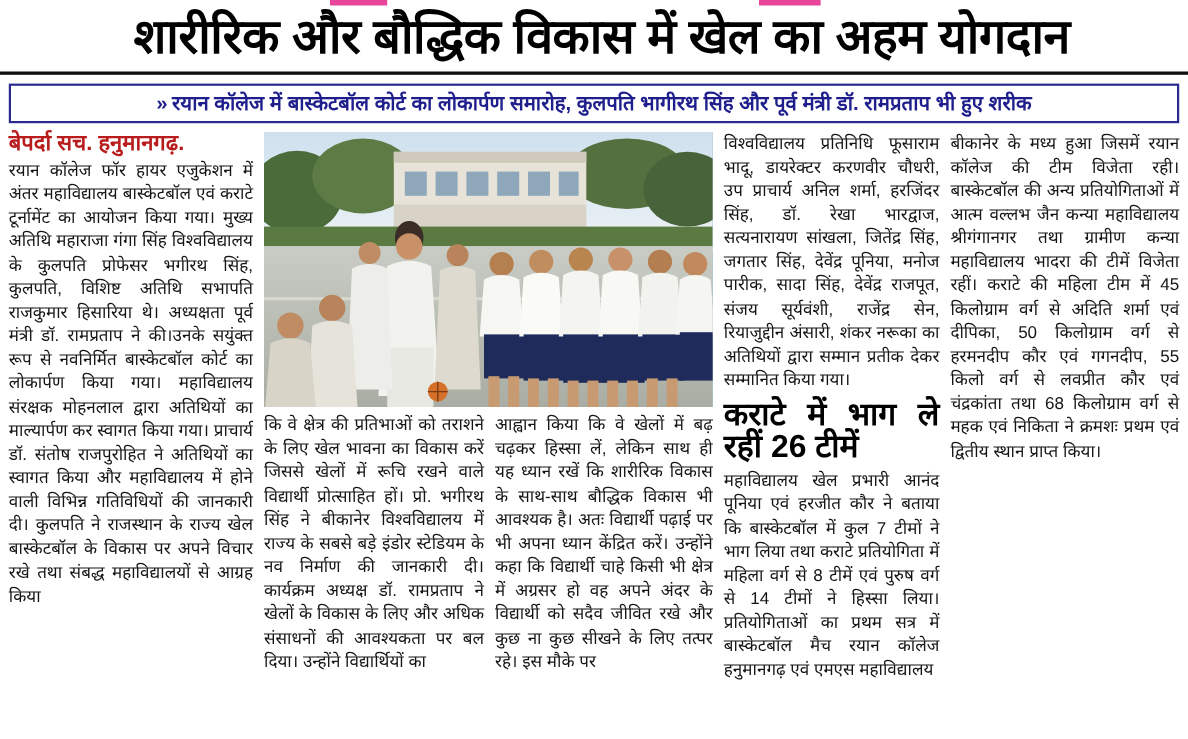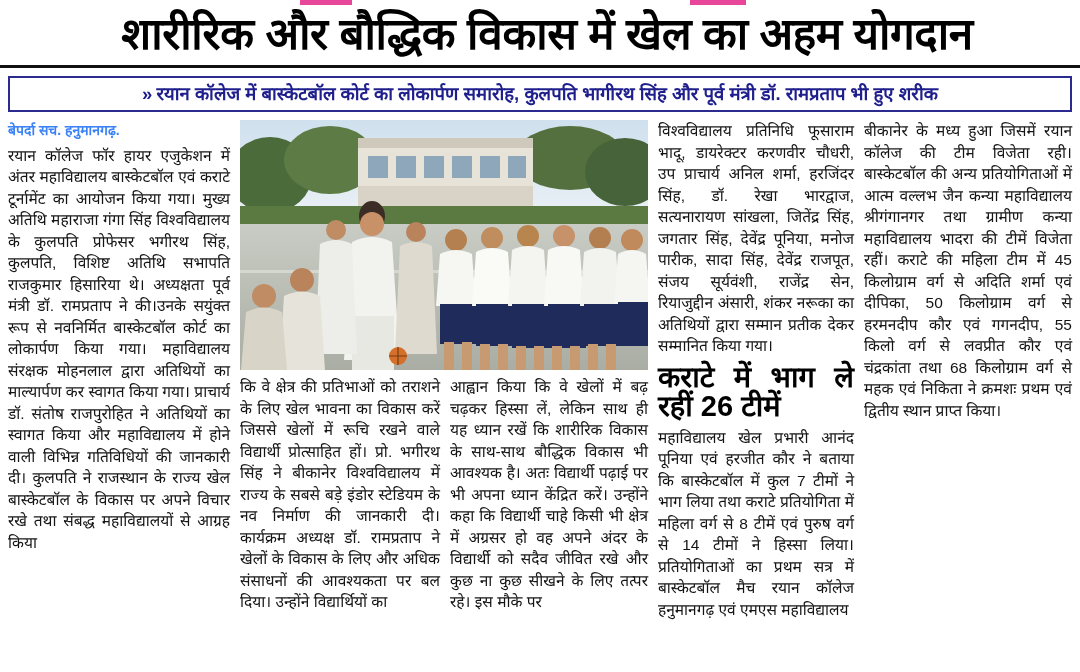--- a/index.html
+++ b/index.html
@@ -96,22 +96,22 @@
   .col p { margin: 0 0 0 0; }
 
   .col1 { left: 0; width: 222px; }
   .col2 { left: 232px; width: 200px; }
   .col3 { left: 442px; width: 198px; }
   .col4 { left: 650px; width: 196px; }
   .col5 { left: 856px; width: 208px; }
 
   .byline {
     font-weight: bold;
-    font-size: 14px;
-    color: #3b82f6;
+    font-size: 20px;
+    color: #b91c1c;
     margin-bottom: 3px;
   }
 
   .photo {
     position: absolute;
     left: 232px;
     top: 0;
     width: 408px;
     height: 250px;
     overflow: hidden;

